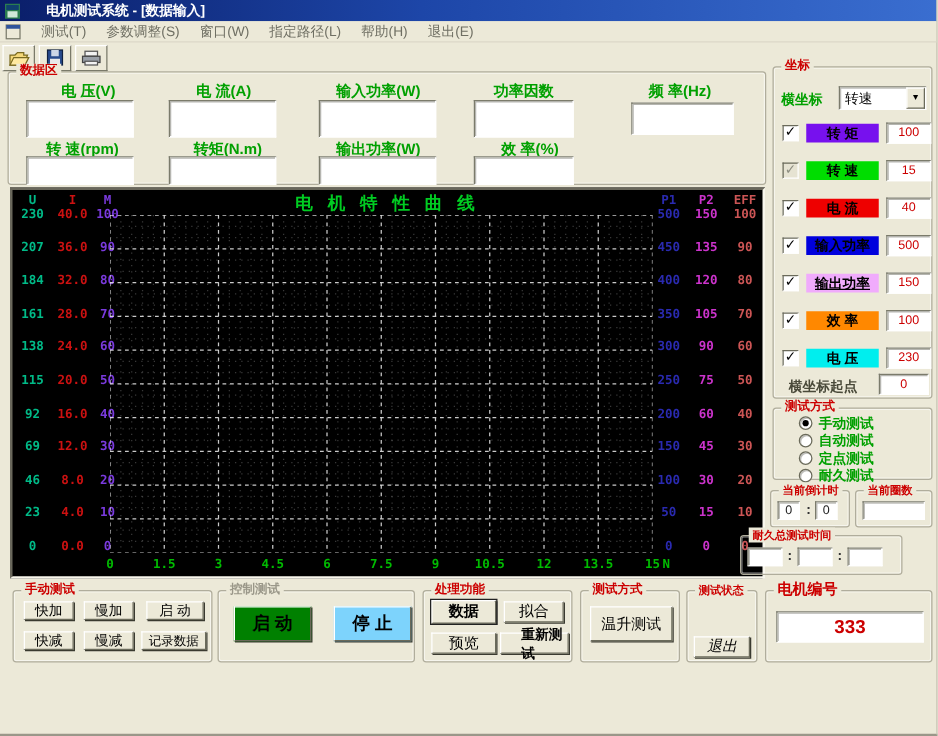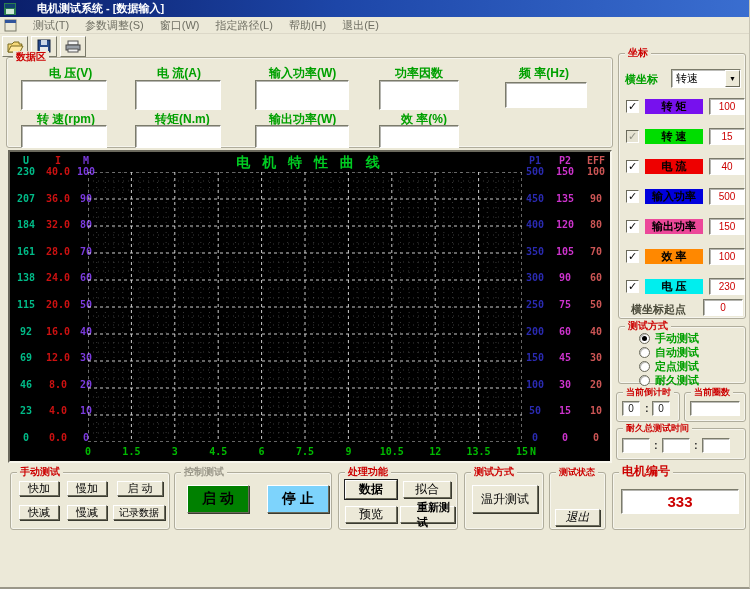--- a/index.html
+++ b/index.html
@@ -441,21 +441,21 @@
     <span class="chip" style="background: rgb(238, 0, 0);">电  流</span>
     <span class="val inputbox">40</span>
   </div>
   <div class="coord-row" style="top:134px;">
     <span class="cb checked"></span>
     <span class="chip" style="background: rgb(0, 0, 221);">输入功率</span>
     <span class="val inputbox">500</span>
   </div>
   <div class="coord-row" style="top:164px;">
     <span class="cb checked"></span>
-    <span class="chip" style="background: #ec4899;">输出功率</span>
+    <span class="chip" style="background: #f0abfc; text-decoration: underline;">输出功率</span>
     <span class="val inputbox">150</span>
   </div>
   <div class="coord-row" style="top:194px;">
     <span class="cb checked"></span>
     <span class="chip" style="background: rgb(255, 136, 0);">效  率</span>
     <span class="val inputbox">100</span>
   </div>
   <div class="coord-row" style="top:224px;">
     <span class="cb checked"></span>
     <span class="chip" style="background: rgb(0, 238, 238);">电  压</span>
@@ -490,21 +490,21 @@
   <span class="legend" style="font-size:9px;">当前倒计时</span>
   <span class="small-box" style="left:5px; top:8px; width:18px;">0</span>
   <span class="colon" style="left:28px; top:9px;">:</span>
   <span class="small-box" style="left:35px; top:8px; width:18px;">0</span>
 </div>
 <div class="group" style="left:684px; top:392px; width:62px; height:30px;">
   <span class="legend" style="font-size:9px;">当前圈数</span>
   <span class="small-box" style="left:5px; top:8px; width:50px;"></span>
 </div>
 
-<div class="group" style="left:616px; top:428px; width:130px; height:32px;">
+<div class="group" style="left:592px; top:428px; width:130px; height:32px;">
   <span class="legend" style="font-size:9px;">耐久总测试时间</span>
   <span class="small-box" style="left:5px;  top:9px; width:28px;"></span>
   <span class="colon" style="left:37px; top:10px;">:</span>
   <span class="small-box" style="left:45px; top:9px; width:28px;"></span>
   <span class="colon" style="left:77px; top:10px;">:</span>
   <span class="small-box" style="left:85px; top:9px; width:28px;"></span>
 </div>
 
 <div class="group" style="left:10px; top:472px; width:160px; height:58px;">
   <span class="legend">手动测试</span>

